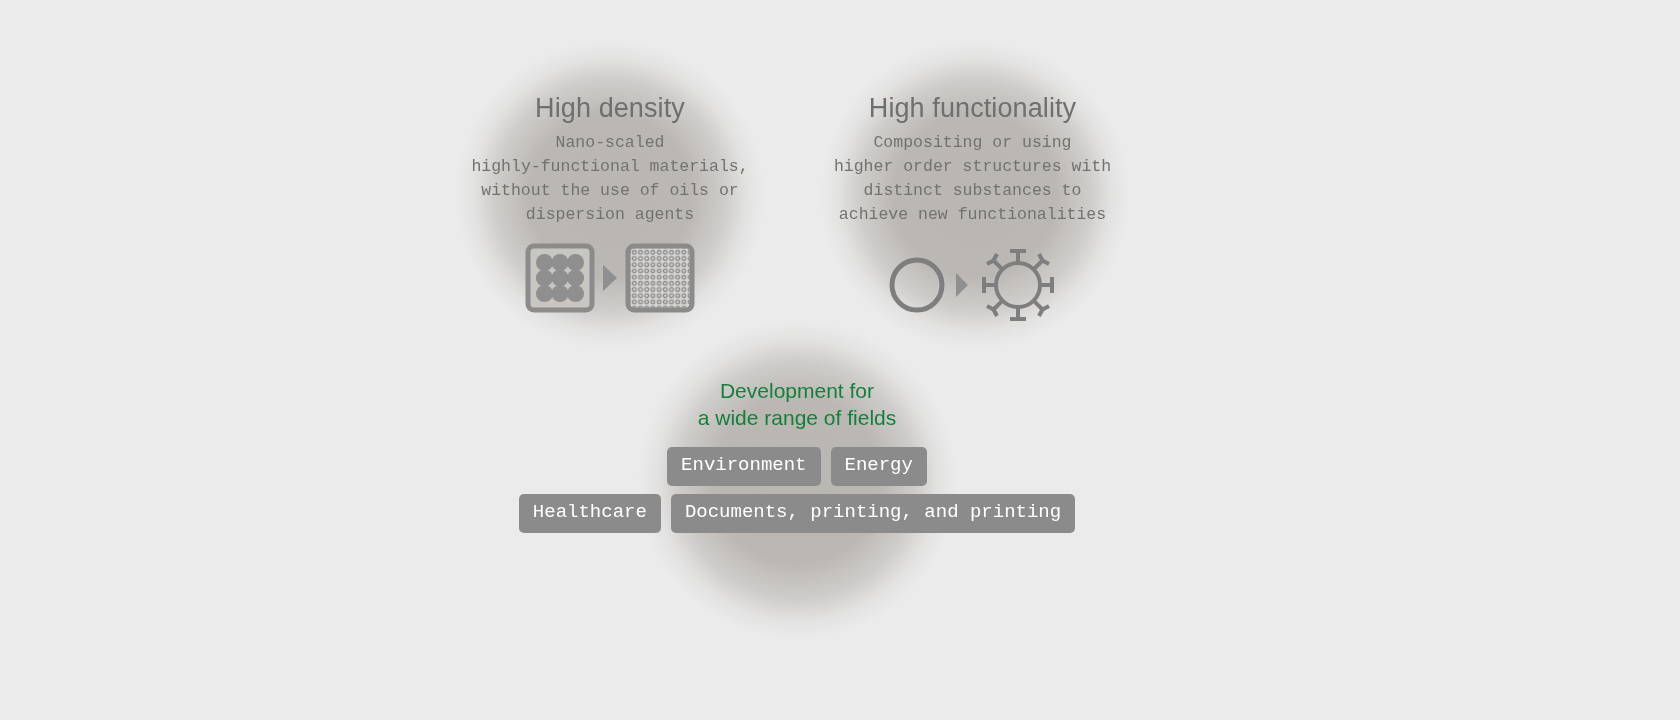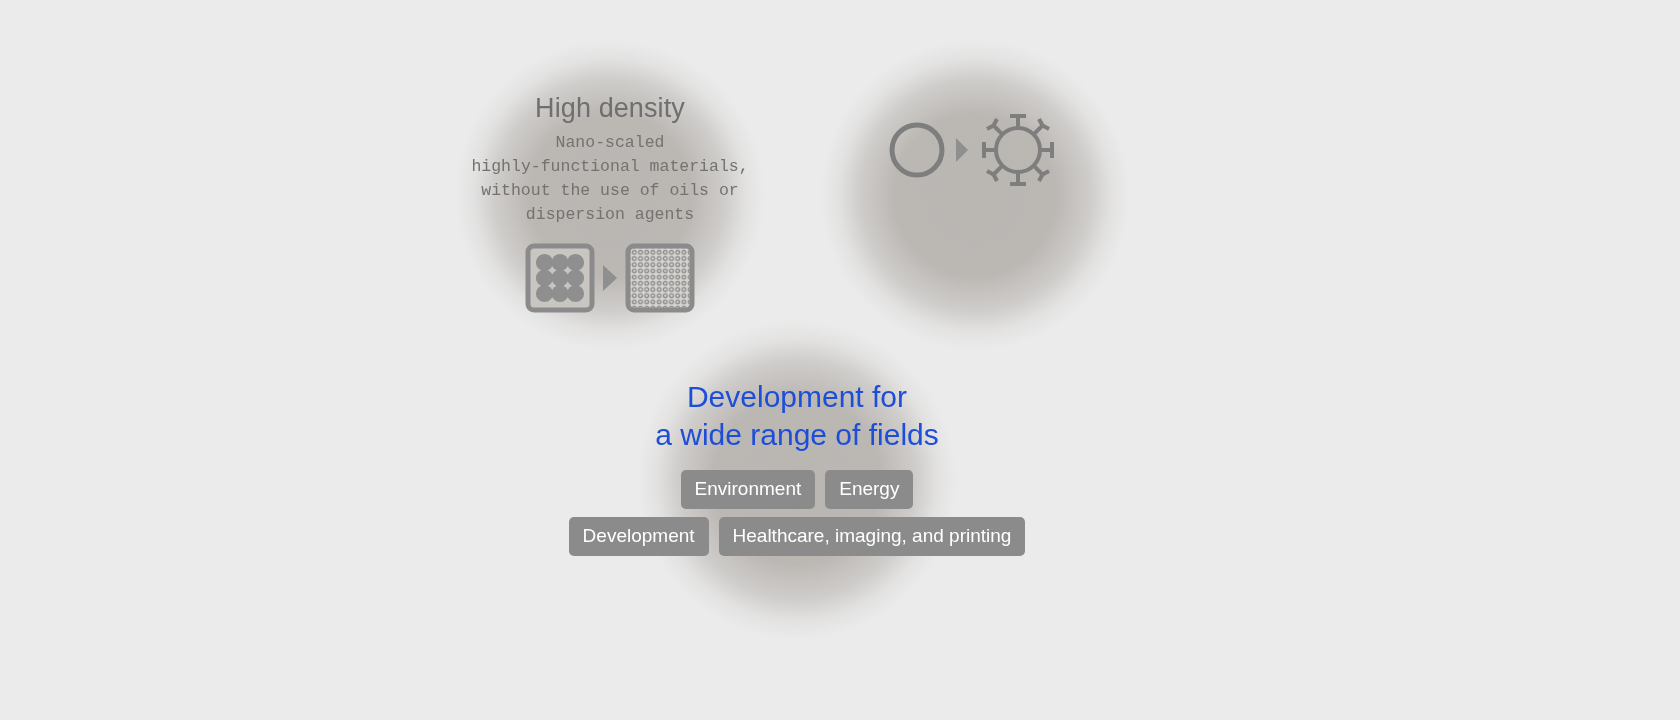--- a/index.html
+++ b/index.html
@@ -75,23 +75,23 @@
 
   .heading {
     font-size: 27px;
     font-weight: normal;
     color: #6f6f6f;
     line-height: 1.22;
     margin: 0 0 6px 0;
     letter-spacing: 0.1px;
   }
   .heading-bottom {
-    font-size: 30px;
+    font-size: 21px;
     font-weight: normal;
-    color: #1d4ed8;
+    color: #15803d;
     line-height: 1.27;
     margin: 0 0 16px 0;
   }
   .desc {
     font-size: 16.5px;
     line-height: 1.45;
     color: #73726f;
     margin: 0;
     white-space: pre-line;
     font-family: Liberation Mono, monospace;
@@ -111,20 +111,21 @@
   .tag-rows {
     display: flex;
     flex-direction: column;
     align-items: center;
     gap: 8px;
   }
   .tag-row {
     display: flex;
     justify-content: center;
     gap: 10px;
+    font-family: Liberation Mono, monospace;
   }
   .tag {
     background: #8b8b8b;
     color: #ffffff;
     font-size: 19px;
     line-height: 1;
     padding: 9px 14px 11px 14px;
     border-radius: 5px;
     white-space: nowrap;
   }
@@ -179,20 +180,25 @@
               <circle cx="3.1" cy="3.1" r="1.2" fill="#d5d2cf"></circle>
             </pattern>
           </defs>
           <rect x="3" y="3" width="64" height="64" rx="6" ry="6" fill="url(#densedots)" stroke="#8b8b8b" stroke-width="5"></rect>
         </svg>
       </span>
     </div>
   </div>
 
   <div class="panel panel-top-right">
+    <h2 class="heading">High functionality</h2>
+    <p class="desc">Compositing or using
+higher order structures with
+distinct substances to
+achieve new functionalities</p>
 
     <div class="icon-row">
 
       <span>
         <svg width="62" height="70" viewBox="0 0 62 70">
           <circle cx="31" cy="35" r="25" fill="none" stroke="#7e7e7e" stroke-width="5"></circle>
         </svg>
       </span>
 
       <span>
@@ -236,19 +242,19 @@
   <div class="panel panel-bottom">
     <h2 class="heading-bottom" style="white-space: pre-line;">Development for
 a wide range of fields</h2>
 
     <div class="tag-rows">
       <div class="tag-row">
         <span class="tag">Environment</span>
         <span class="tag">Energy</span>
       </div>
       <div class="tag-row">
-        <span class="tag">Development</span>
-        <span class="tag">Healthcare, imaging, and printing</span>
+        <span class="tag">Healthcare</span>
+        <span class="tag">Documents, printing, and printing</span>
       </div>
     </div>
   </div>
 
 </div>
 
 </body></html>

